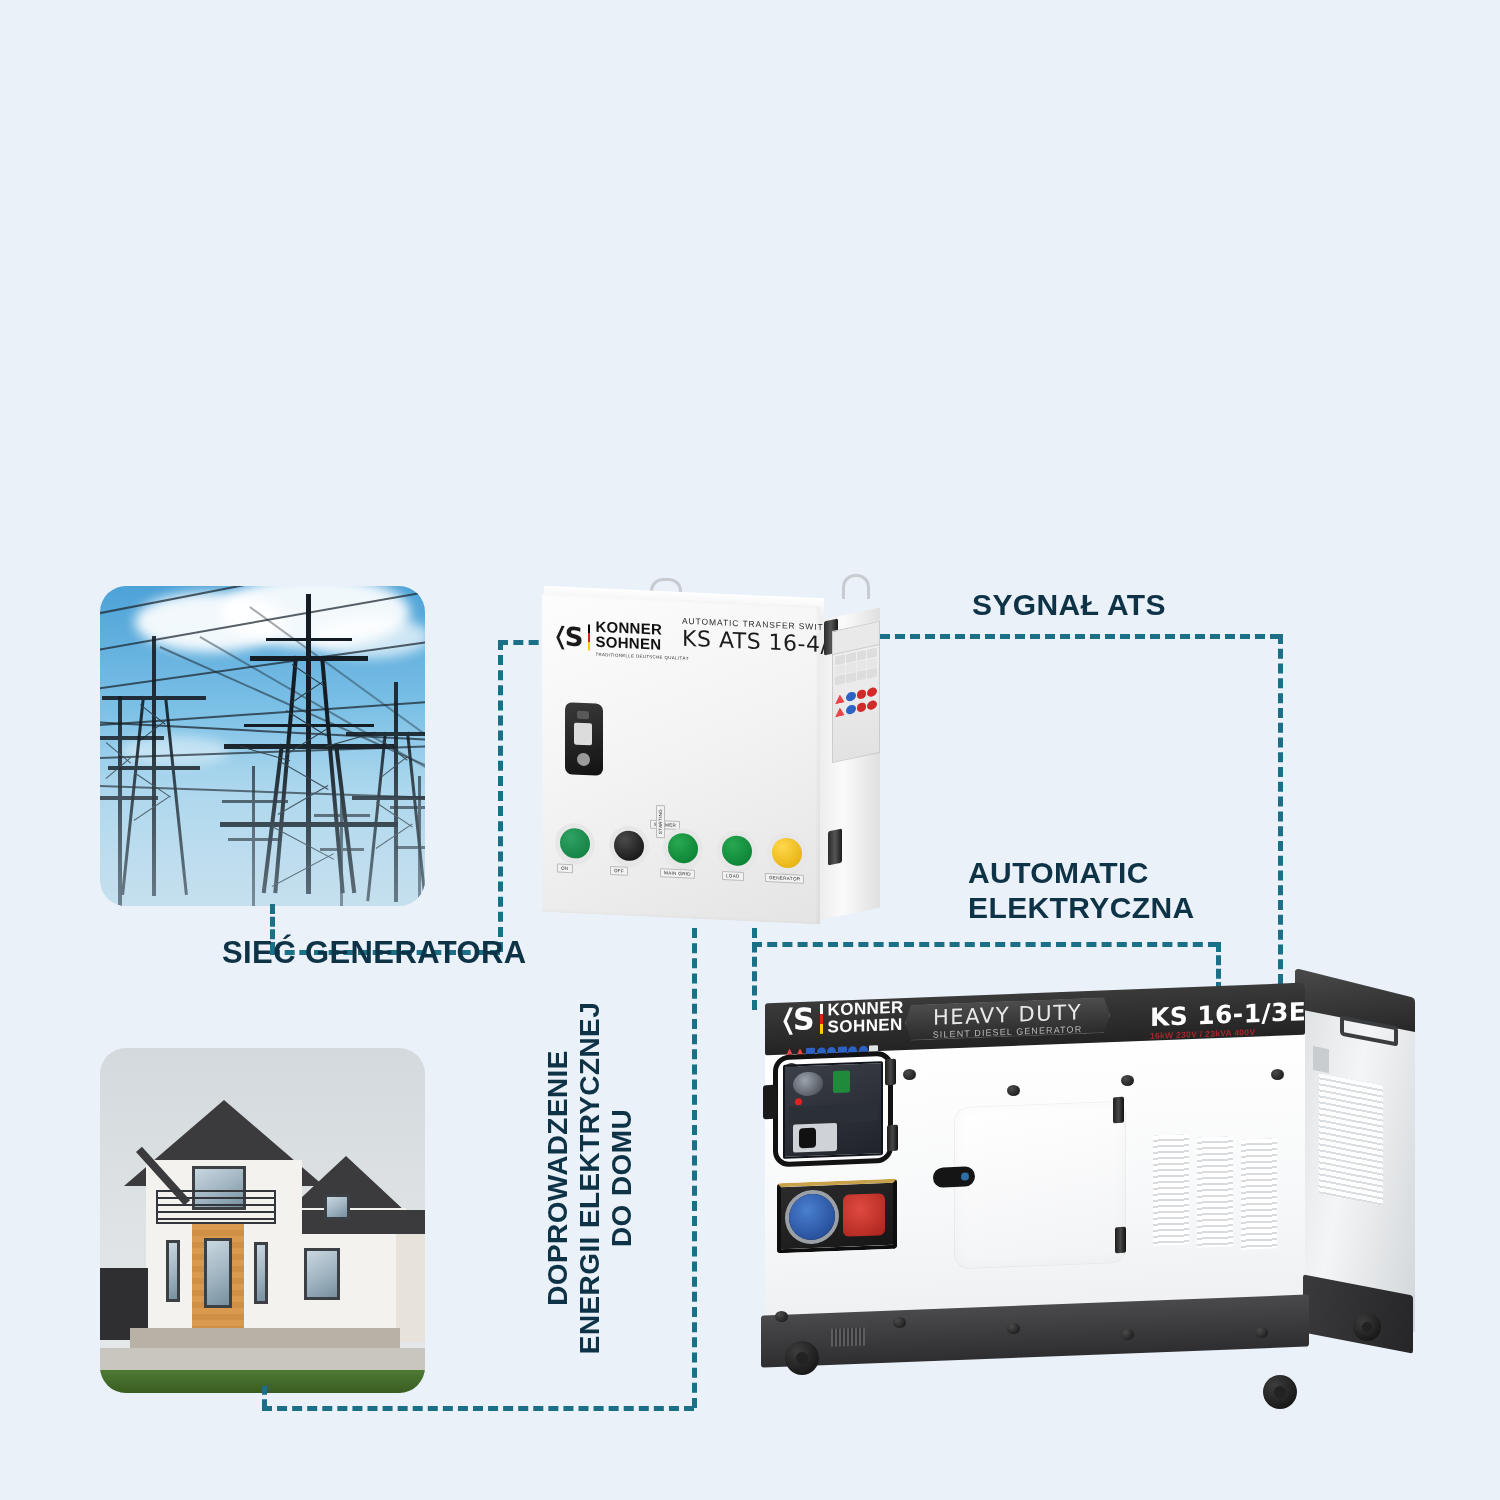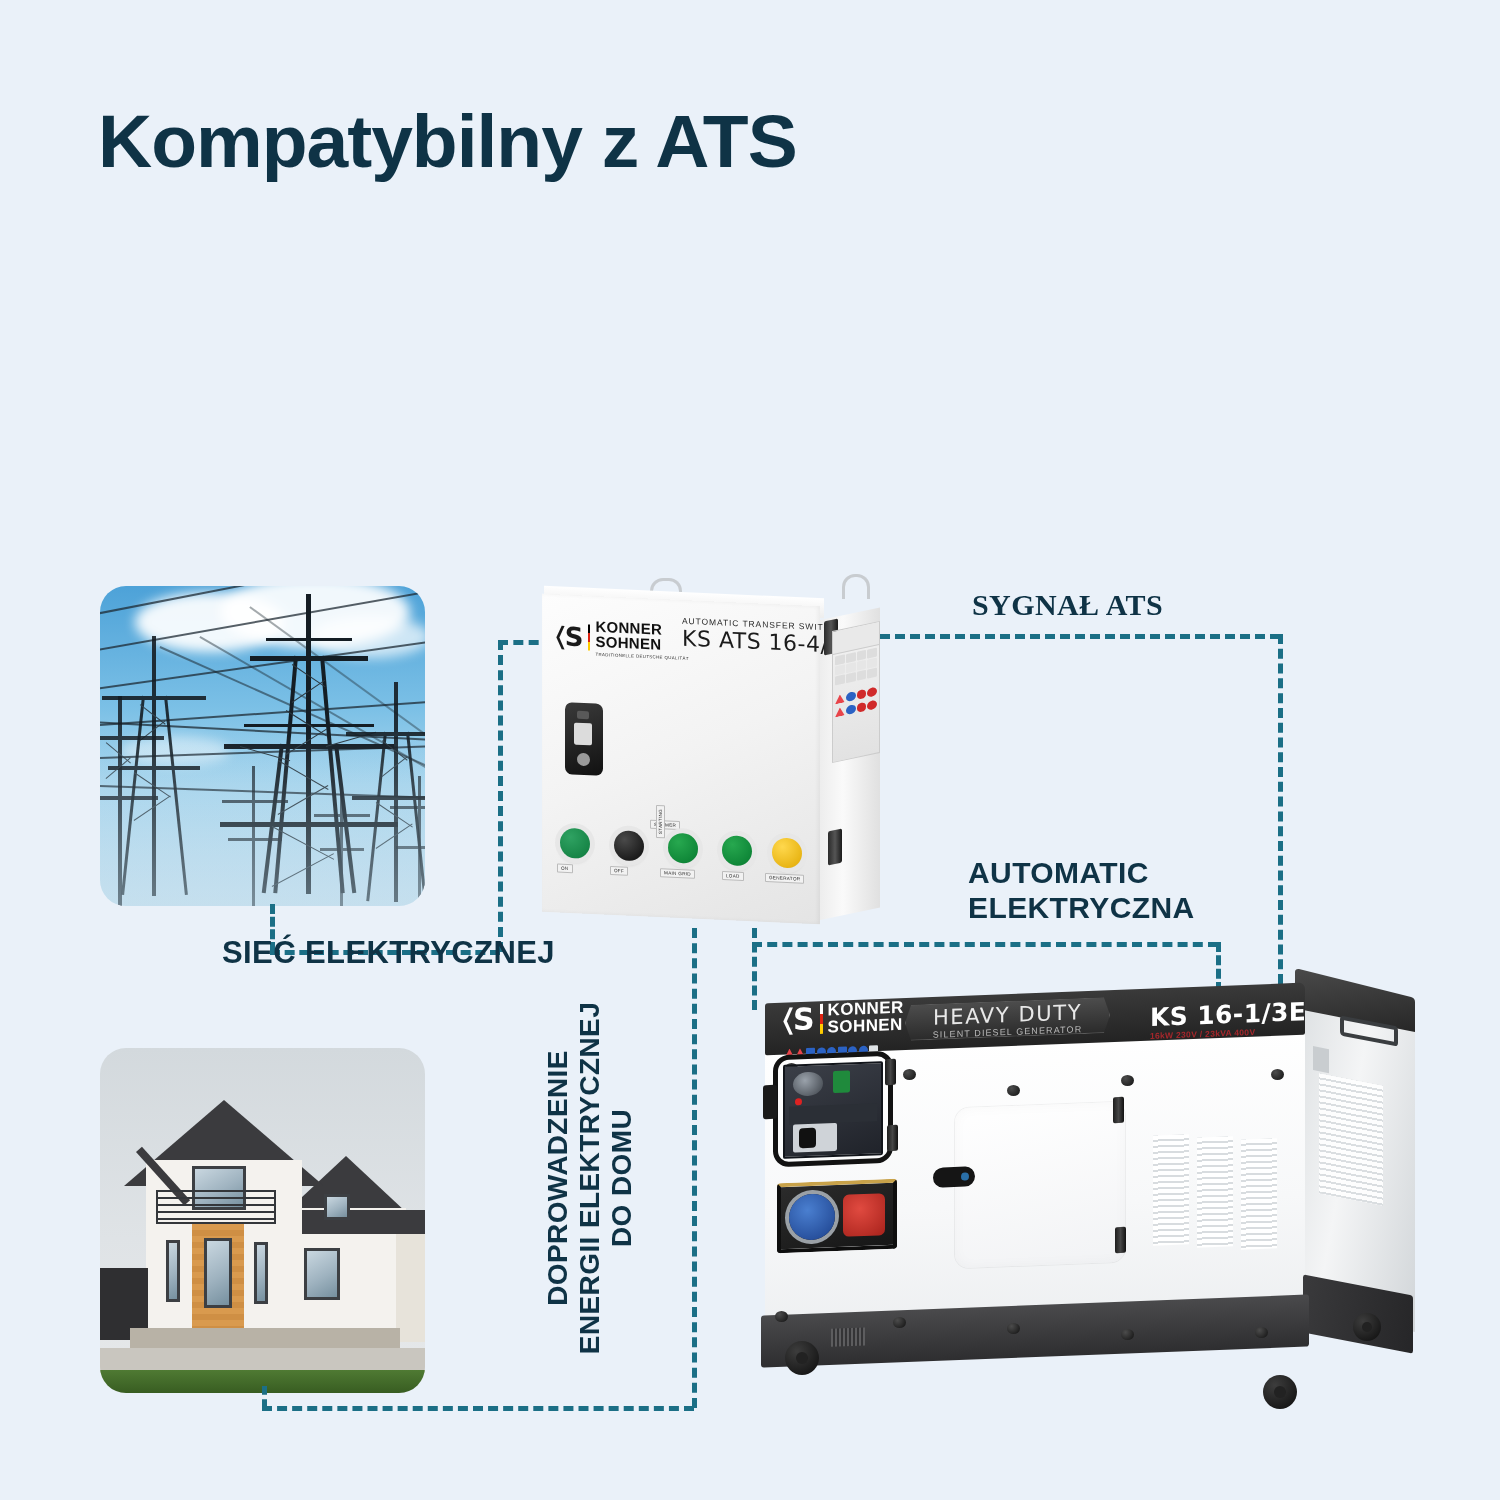--- a/index.html
+++ b/index.html
@@ -58,21 +58,21 @@
   .h-path{position:absolute;left:0;right:0;background:#c9c6bf;}
   .h-found{position:absolute;background:#b8b2a6;}
 
   
   .dash-h{position:absolute;height:0;border-top:5px dashed #1b6f86;}
   .dash-v{position:absolute;width:0;border-left:5px dashed #1b6f86;}
 
   
   .callout{position:absolute;font-weight:bold;color:#0f3346;letter-spacing:.4px;}
   #lbl-grid{left:222px;top:935px;font-size:31px;}
-  #lbl-signal{left:972px;top:588px;font-size:30px;font-family:Liberation Serif, serif;}
+  #lbl-signal{left:972px;top:588px;font-size:30px;}
   #lbl-genpower{left:968px;top:855px;font-size:30px;line-height:1.18;}
   #lbl-home{
     left:520px;top:968px;width:140px;height:420px;
     font-size:28px;line-height:1.15;text-align:center;
   }
   #lbl-home .vert{
     position:absolute;left:50%;top:50%;
     transform:translate(-50%,-50%) rotate(-90deg);
     white-space:nowrap;
   }
@@ -233,21 +233,20 @@
   .g-handle{
     position:absolute;left:585px;top:36px;width:58px;height:20px;
     border:4px solid #3a3d40;border-radius:4px;transform:skewY(11deg);box-sizing:border-box;
   }
 </style>
 </head>
 <body>
 
 <div class="stage">
 
-  <div class="title">Kompatybilny z ATS</div>
 
   <div class="photo" id="photo-grid">
     <div class="sky"></div>
     <div class="cloud" style="left:35px;top:6px;width:150px;height:60px;"></div>
     <div class="cloud" style="left:120px;top:-10px;width:190px;height:72px;"></div>
     <div class="cloud" style="left:210px;top:30px;width:120px;height:42px;opacity:.75;"></div>
     <div class="cloud" style="left:20px;top:150px;width:110px;height:30px;opacity:.5;"></div>
 
     <div class="wire" style="left:-20px;top:30px;width:420px;transform:rotate(-11deg);"></div>
     <div class="wire" style="left:-20px;top:66px;width:420px;transform:rotate(-10deg);"></div>
@@ -371,21 +370,21 @@
   <div class="dash-v" id="c2-v" style="left:1278px;top:634px;height:350px;"></div>
 
   <div class="dash-v" id="c3-v" style="left:752px;top:928px;height:82px;"></div>
   <div class="dash-h" id="c3-h" style="left:752px;top:942px;width:466px;"></div>
   <div class="dash-v" id="c3-v2" style="left:1216px;top:942px;height:50px;"></div>
 
   <div class="dash-v" id="c4-v" style="left:692px;top:928px;height:480px;"></div>
   <div class="dash-h" id="c4-h" style="left:262px;top:1406px;width:432px;"></div>
   <div class="dash-v" id="c4-v2" style="left:262px;top:1386px;height:22px;"></div>
 
-  <div class="callout" id="lbl-grid">SIEĆ ELEKTRYCZNEJ</div>
+  <div class="callout" id="lbl-grid">SIEĆ GENERATORA</div>
   <div class="callout" id="lbl-signal">SYGNAŁ ATS</div>
   <div class="callout" id="lbl-genpower">
     <div>AUTOMATIC</div>
     <div>ELEKTRYCZNA</div>
   </div>
   <div class="callout" id="lbl-home">
     <div class="vert">
       <div>DOPROWADZENIE</div>
       <div>ENERGII ELEKTRYCZNEJ</div>
       <div>DO DOMU</div>

